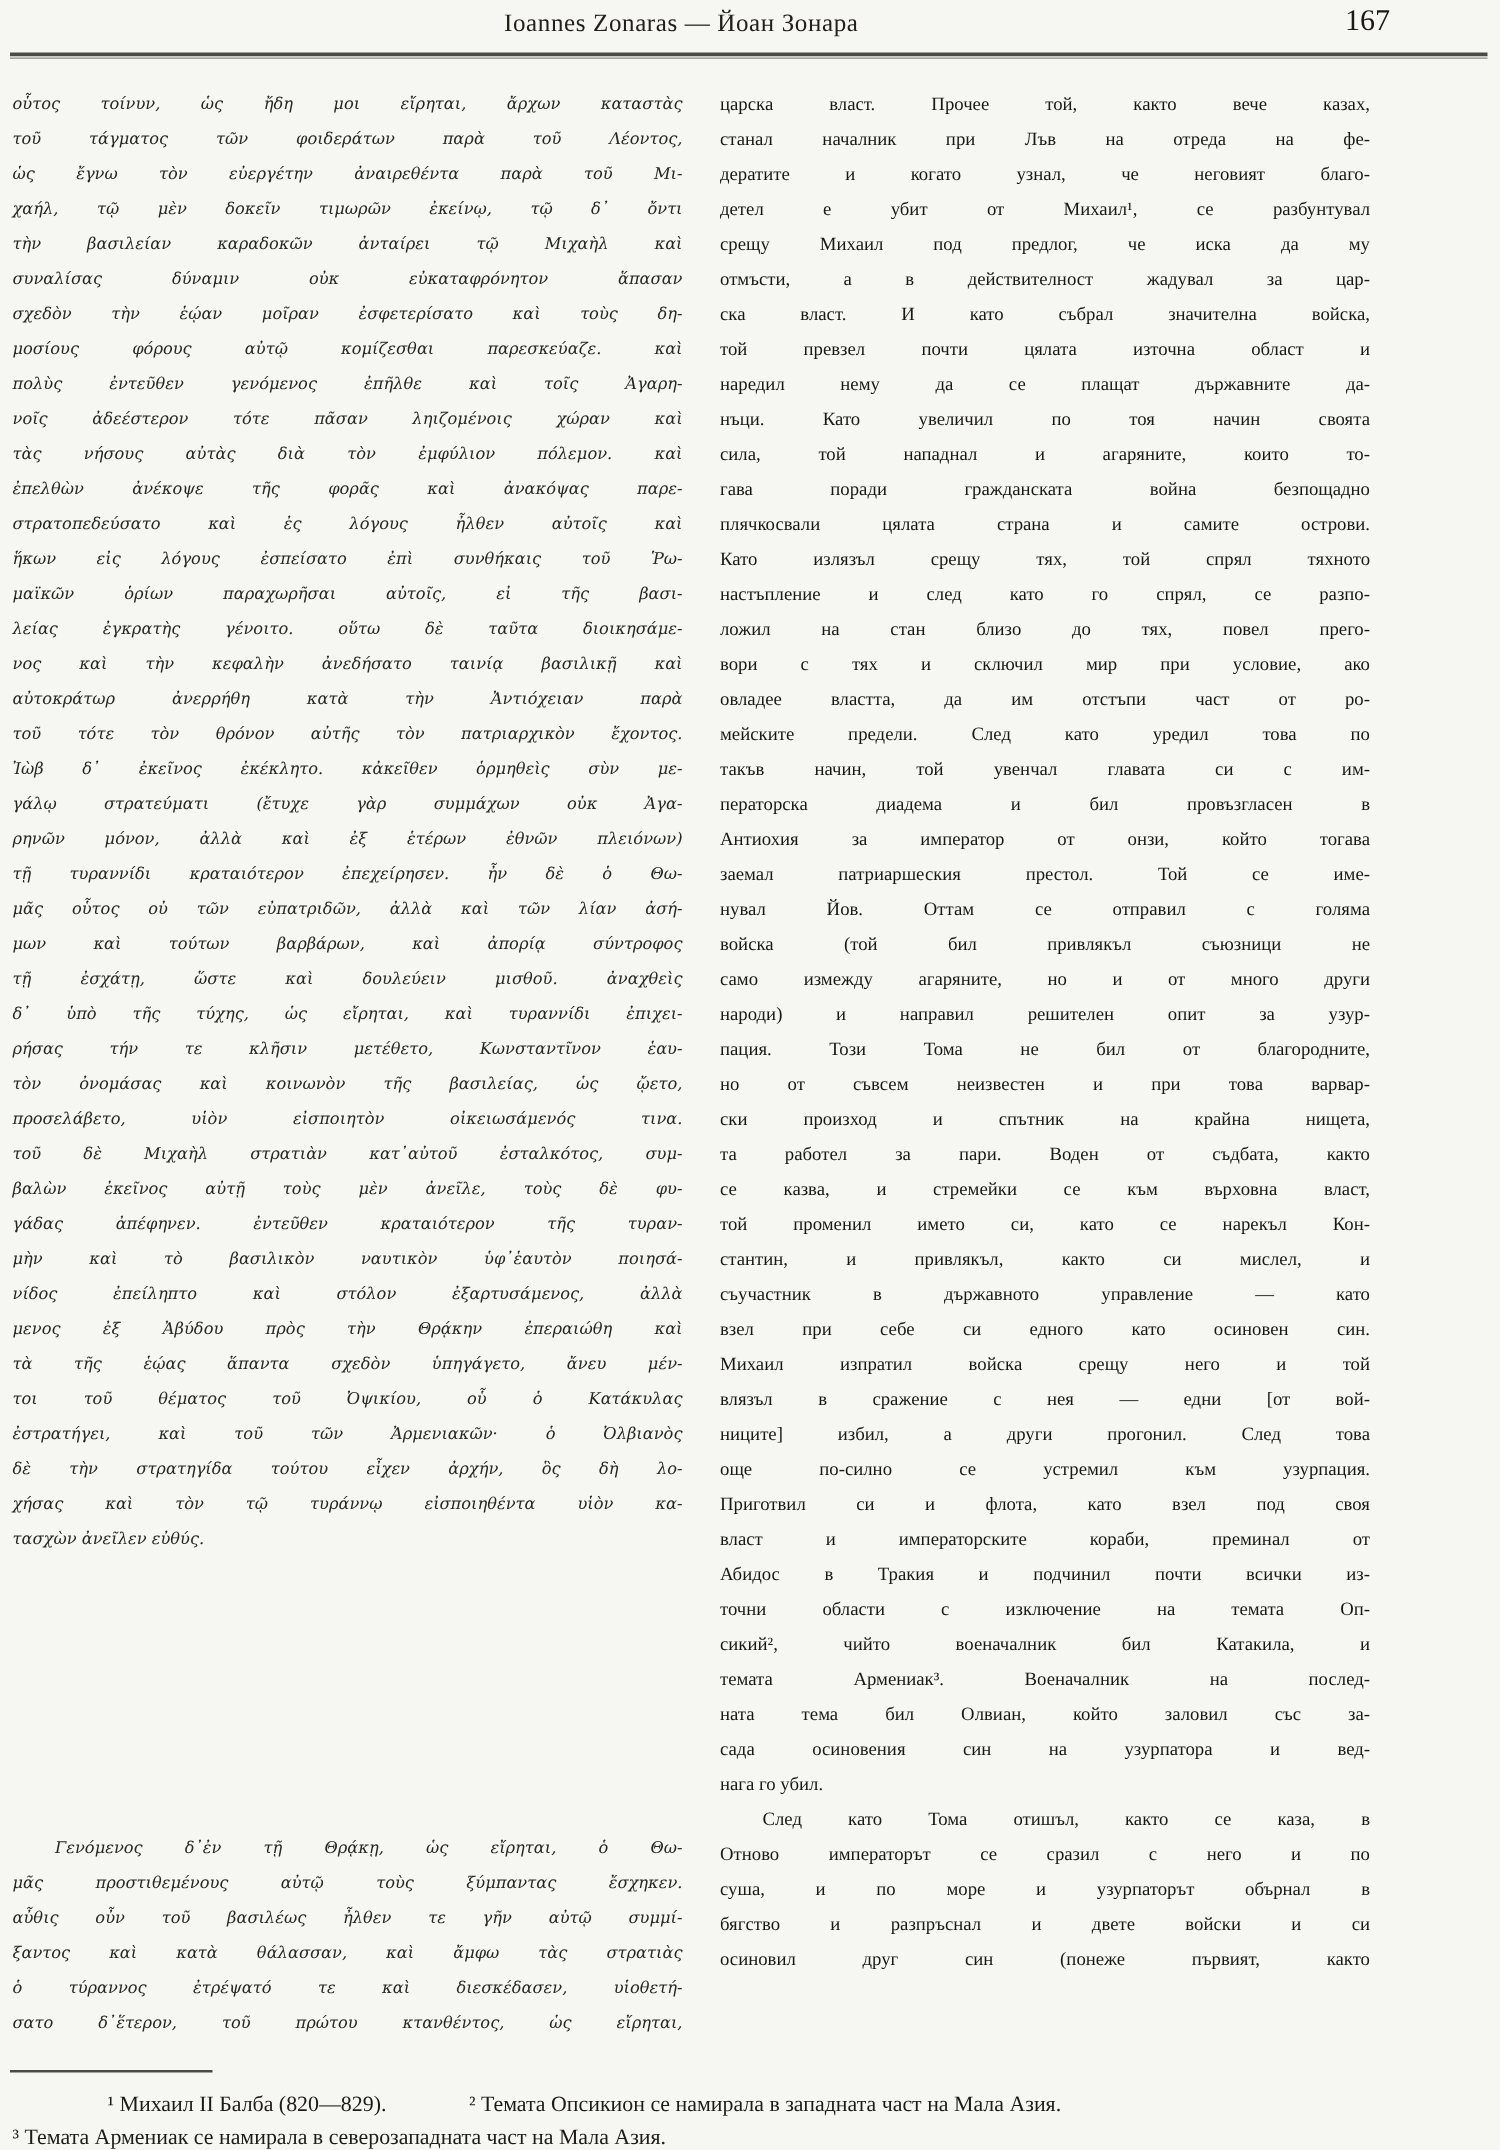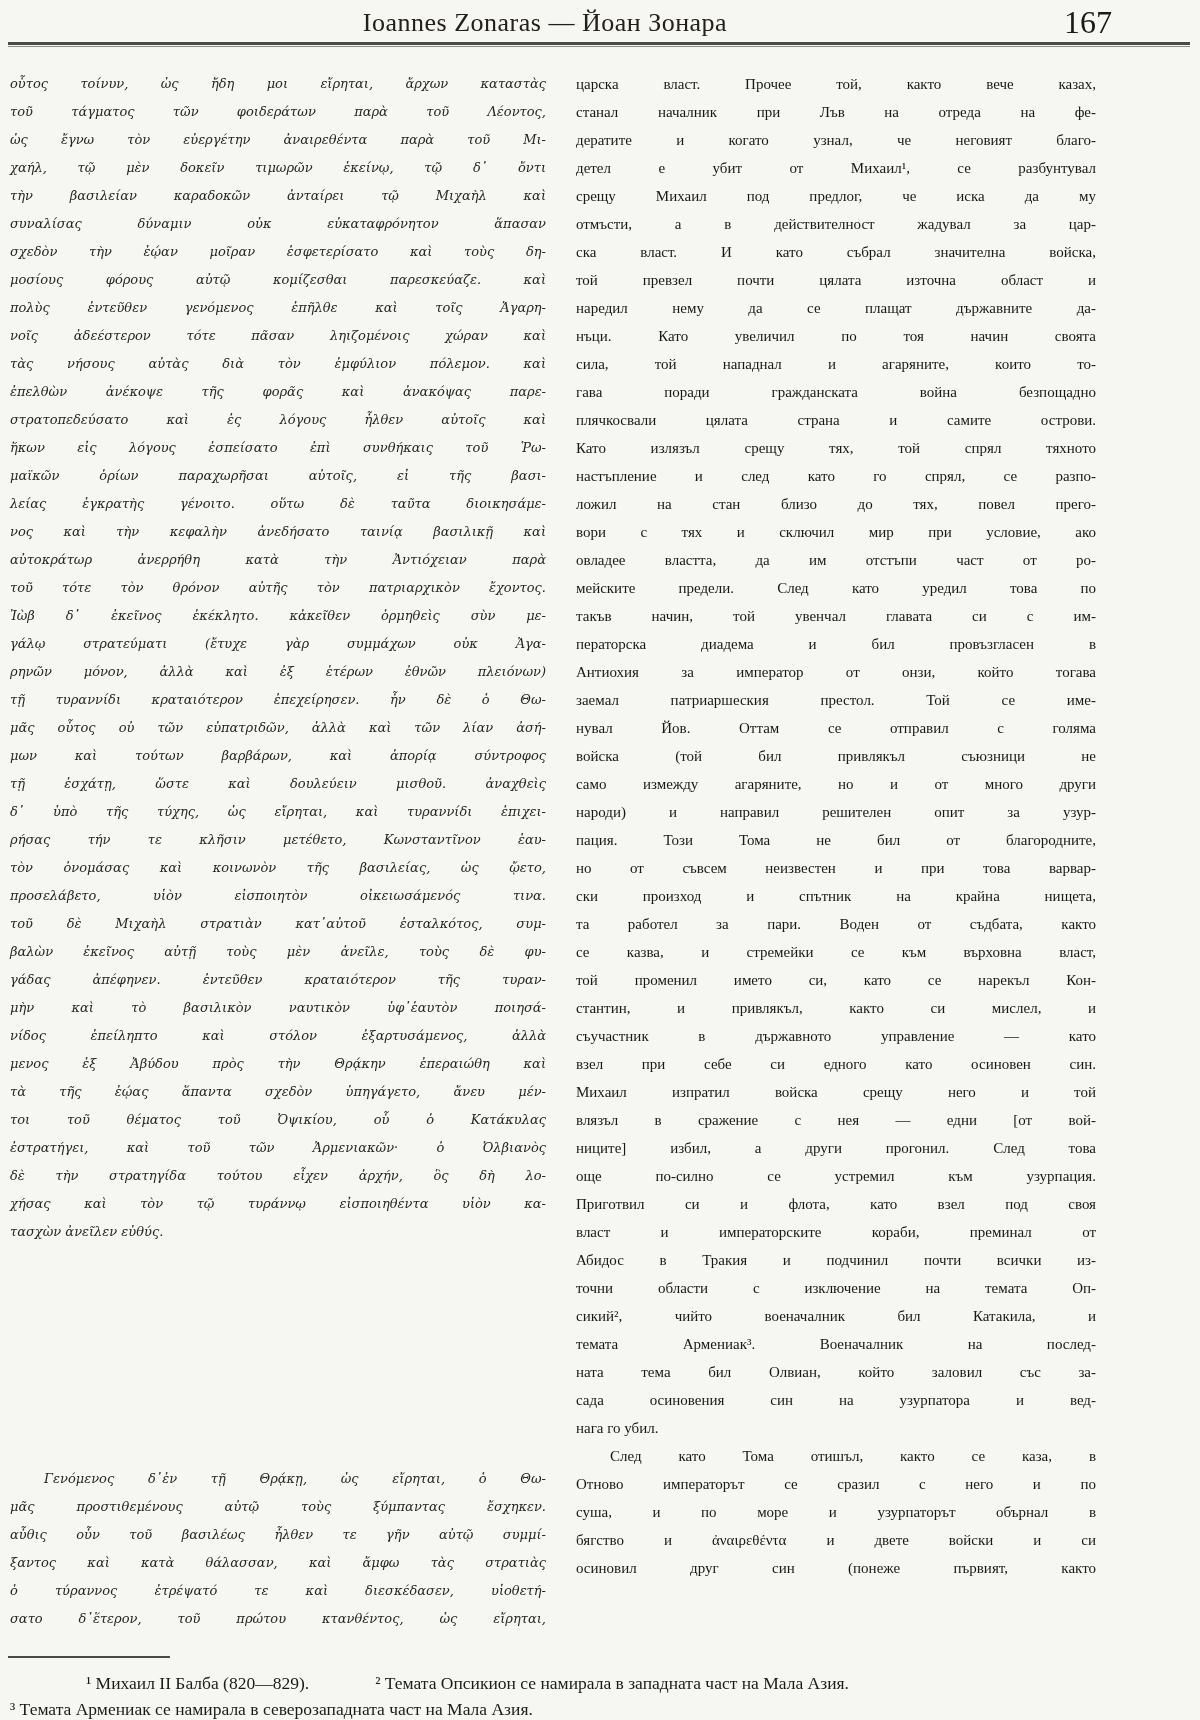--- a/index.html
+++ b/index.html
@@ -10,25 +10,25 @@
     color:#1c1b19;
     position:relative;
     overflow:hidden;
   }
   .page{position:absolute;inset:0;}
 
   
   .header-title{
     position:absolute;top:8px;left:0;width:1090px;
     text-align:center;
-    font-size:26px;letter-spacing:0.5px;color:#222018;
+    font-size:20px;letter-spacing:0.5px;color:#222018;
   }
   .page-number{
     position:absolute;top:4px;right:88px;
-    font-size:32px;color:#1a1916;
+    font-size:24px;color:#1a1916;
   }
   .header-rule{
     position:absolute;top:42px;left:8px;right:10px;height:5px;
     background:
       linear-gradient(#4a4a46,#4a4a46) 0 0/100% 3px no-repeat,
       linear-gradient(#8b8b85,#8b8b85) 0 4px/100% 1px no-repeat;
   }
 
   
   .col{position:absolute;top:70px;}
@@ -182,21 +182,21 @@
         <div class="line">сикий², чийто военачалник бил Катакила, и</div>
         <div class="line">темата Армениак³. Военачалник на послед-</div>
         <div class="line">ната тема бил Олвиан, който заловил със за-</div>
         <div class="line">сада осиновения син на узурпатора и вед-</div>
         <div class="line">нага го убил.</div>
       </div>
     <div class="para indent-first">
         <div class="line">След като Тома отишъл, както се каза, в</div>
         <div class="line">Отново императорът се сразил с него и по</div>
         <div class="line">суша, и по море и узурпаторът обърнал в</div>
-        <div class="line">бягство и ἀναιρεθέντα и двете войски и си</div>
+        <div class="line">бягство и разпръснал и двете войски и си</div>
         <div class="line">осиновил друг син (понеже първият, както</div>
       </div>
   </div>
 
   <div class="fn-rule"></div>
 
   <div class="footnotes">
     <div class="fn-line1">
       <span class="fn-1">¹ Михаил II Балба (820—829).</span><span class="fn-2">² Темата Опсикион се намирала в западната част на Мала Азия.</span>
     </div>

